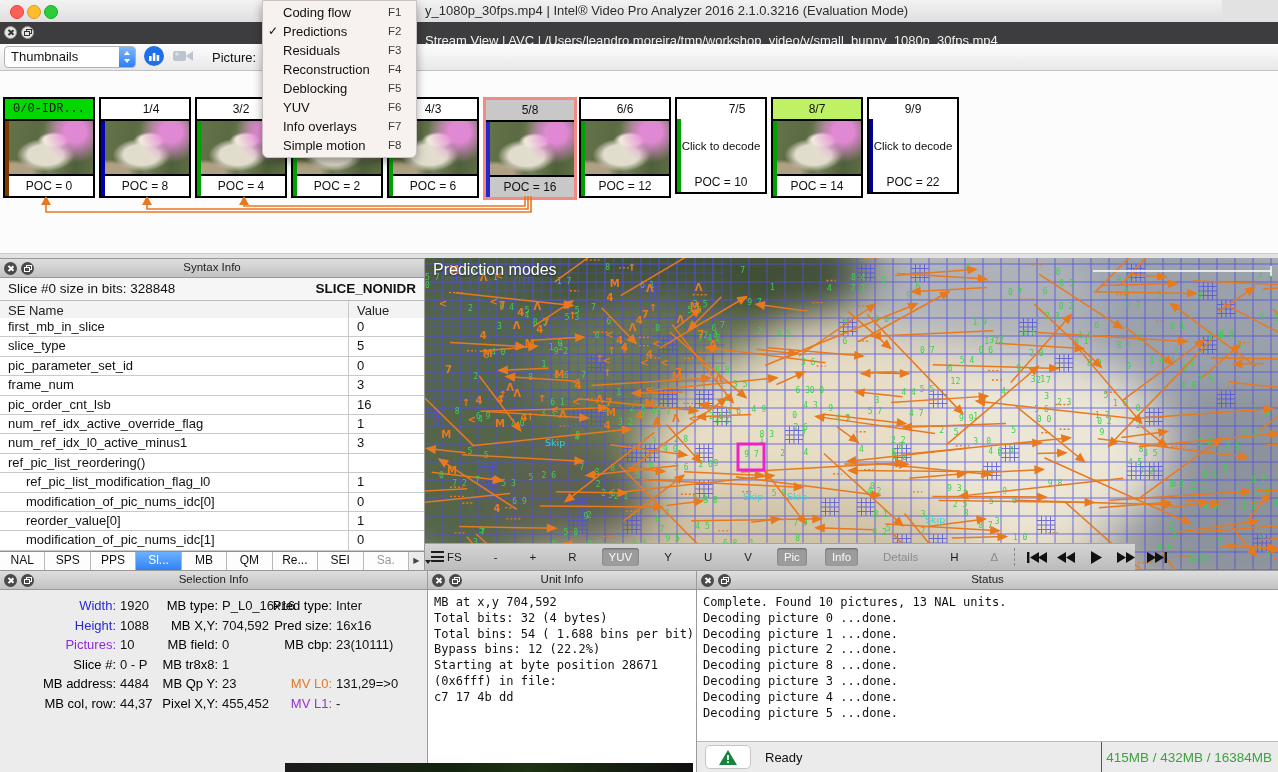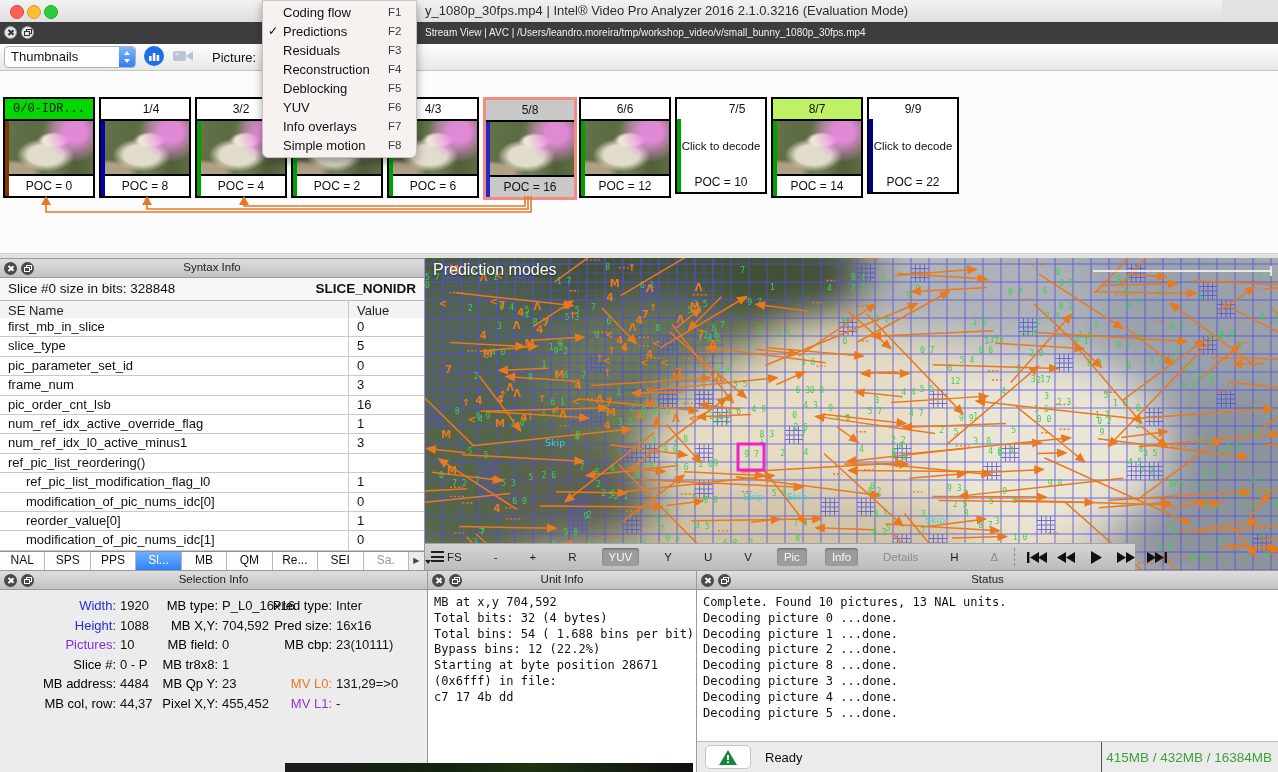--- a/index.html
+++ b/index.html
@@ -10,21 +10,21 @@
   .titlebar{position:absolute;left:0;top:0;width:1222px;height:22px;
     background:linear-gradient(#f2f2f2,#dfdfdf);border-bottom:1px solid #c4c4c4;}
   .tl{position:absolute;top:5px;width:12px;height:12px;border-radius:50%;}
   .tl.red{left:10px;background:#ff5f57;border:0.5px solid #e0443e;}
   .tl.yellow{left:27px;background:#febc2e;border:0.5px solid #d89e24;}
   .tl.green{left:44px;background:#2ace3d;border:0.5px solid #1aab29;}
   .win-title{position:absolute;left:425px;top:0;line-height:22px;color:#2b2b2b;font-size:13px;white-space:nowrap;}
 
   
   .streambar{position:absolute;left:0;top:22px;width:1278px;height:22px;background:#3d3d3f;}
-  .streambar .txt{position:absolute;left:425px;top:0;line-height:22px;color:#f2f2f2;font-size:10px;white-space:nowrap;}
+  .streambar .txt{position:absolute;left:425px;top:8px;line-height:22px;color:#f2f2f2;font-size:13px;white-space:nowrap;}
 
   
   .wbtn{width:13px;height:13px;border-radius:50%;position:relative;display:inline-block;box-sizing:border-box;}
   .wbtn.dark{background:#4a4a4a;}
   .wbtn.light{background:#e6e6e6;border:1px solid #999;}
   .wbtn.close::before,.wbtn.close::after{content:"";position:absolute;left:5.6px;top:3px;width:1.6px;height:7px;background:#fff;}
   .wbtn.close::before{transform:rotate(45deg);}
   .wbtn.close::after{transform:rotate(-45deg);}
   .wbtn.light.close::before,.wbtn.light.close::after{background:#333;top:2px;left:4.6px;}
   .wbtn.restore::before{content:"";position:absolute;width:4px;height:3px;border:1px solid #fff;top:3px;left:5px;}

